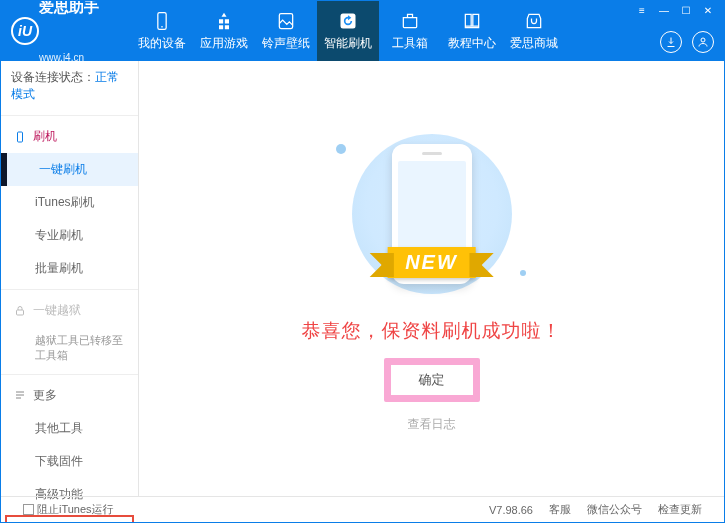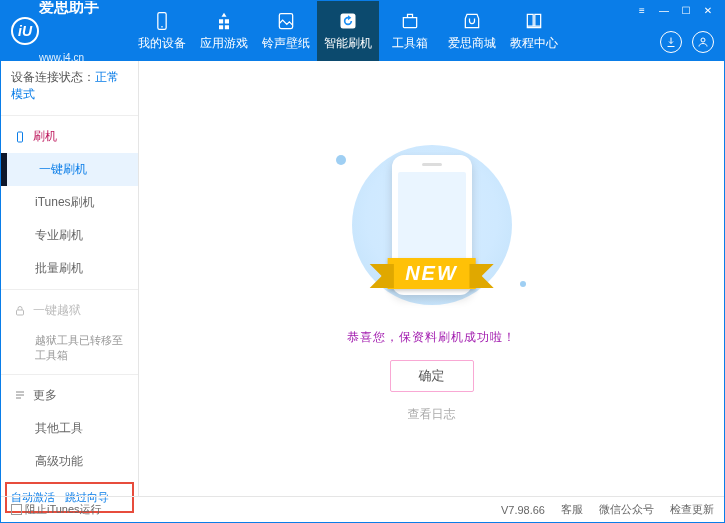--- a/index.html
+++ b/index.html
@@ -43,24 +43,24 @@
 .circle-bg::after { width:6px; height:6px; bottom:18px; right:-14px; }
 .phone { position: relative; width: 80px; height: 140px; background: #fff; border-radius: 12px; box-shadow: 0 4px 10px rgba(0,0,0,.15); display:flex; flex-direction:column; align-items:center; padding:8px 6px; }
 .phone .speaker { width: 20px; height: 3px; background: #ddd; border-radius: 2px; }
 .phone .screen { flex: 1; width: 100%; background: #eaf5ff; margin: 6px 0; border-radius: 2px; }
 .phone .home { width: 12px; height: 12px; border: 2px solid #ddd; border-radius: 50%; }
 .ribbon { position: absolute; bottom: 26px; left: 50%; transform: translateX(-50%); }
 .ribbon-body { background: #ffc107; color: #fff; font-weight: bold; font-style: italic; font-size: 20px; letter-spacing: 2px; padding: 4px 18px; position: relative; box-shadow: 0 2px 4px rgba(0,0,0,.2); }
 .ribbon-body::before, .ribbon-body::after { content:''; position:absolute; top:6px; width:0; height:0; border:12px solid #e0a800; }
 .ribbon-body::before { left:-18px; border-left-color:transparent; }
 .ribbon-body::after { right:-18px; border-right-color:transparent; }
-.success-msg { font-size: 12px; color: #a21caf; letter-spacing: 1px; }
-.ok-btn { border: 1px solid #f9a8d4; background: #fff; padding: 6px 28px; font-size: 13px; color: #555; cursor: pointer; border-radius: 2px; }
+.success-msg { font-size: 19px; color: #ef4444; letter-spacing: 1px; }
+.ok-btn { border: 7px solid #f9a8d4; background: #fff; padding: 6px 28px; font-size: 13px; color: #555; cursor: pointer; border-radius: 2px; }
 .log-link { color: #aaa; font-size: 12px; cursor: pointer; }
-.footer { height: 26px; border-top: 1px solid #e5e5e5; display: flex; align-items: center; padding: 0 10px; font-size: 11px; color: #666; gap: 16px; }
+.footer { height: 26px; border-top: 1px solid #e5e5e5; display: flex; align-items: center; padding: 0 22px; font-size: 11px; color: #666; gap: 16px; }
 .footer .spacer { flex: 1; }
 .footer .item { cursor: pointer; }
 .footer .chk-box { border-color: #999; color: transparent; }
 </style>
 </head>
 <body>
 
 <div class="window">
   <div class="titlebar">
     <div class="logo-block">
@@ -110,33 +110,33 @@
         <span class="nav-icon">
             <svg viewBox="0 0 24 24">
               <path d="M4 8h16v11a1 1 0 0 1-1 1H5a1 1 0 0 1-1-1V8zm5-4h6v4H9V4z" fill="none" stroke="#fff" stroke-width="1.5"></path>
             </svg>
           </span>
         <span>工具箱</span>
       </div>
       <div class="nav-item">
         <span class="nav-icon">
             <svg viewBox="0 0 24 24">
+              <path d="M4 4h7v14H4V4zm9 0h7v14h-7V4zM4 18h16v2H4v-2z" fill="none" stroke="#fff" stroke-width="1.5"></path>
+            </svg>
+          </span>
+        <span>教程中心</span>
+      </div>
+      <div class="nav-item">
+        <span class="nav-icon">
+            <svg viewBox="0 0 24 24">
               <path d="M4 9l2-5h12l2 5v11H4V9z" fill="none" stroke="#fff" stroke-width="1.5"></path>
               <path d="M9 9v3a3 3 0 0 0 6 0V9" fill="none" stroke="#fff" stroke-width="1.5"></path>
             </svg>
           </span>
         <span>爱思商城</span>
-      </div>
-      <div class="nav-item">
-        <span class="nav-icon">
-            <svg viewBox="0 0 24 24">
-              <path d="M4 4h7v14H4V4zm9 0h7v14h-7V4zM4 18h16v2H4v-2z" fill="none" stroke="#fff" stroke-width="1.5"></path>
-            </svg>
-          </span>
-        <span>教程中心</span>
       </div>
     </div>
     <div class="win-controls">
       <div class="win-btn">≡</div>
       <div class="win-btn">—</div>
       <div class="win-btn">☐</div>
       <div class="win-btn">✕</div>
     </div>
     <div class="user-icons">
       <div class="circ">
@@ -187,20 +187,21 @@
       <div class="sep"></div>
       <div class="sec-header">
         <span class="ic">
             <svg width="12" height="12" viewBox="0 0 24 24">
               <path d="M4 6h16M4 12h16M4 18h10" stroke="#888" stroke-width="2"></path>
             </svg>
           </span>
         <span>更多</span>
       </div>
       <div class="sub-item">其他工具</div>
+      <div class="sub-item">下载固件</div>
       <div class="sub-item">高级功能</div>
 
       <div style="flex:1"></div>
 
       <div class="checks">
         <label class="chk">
 
           <span>自动激活</span>
         </label>
         <label class="chk">

